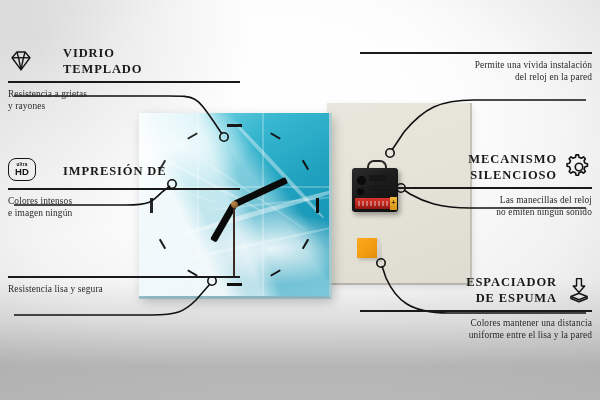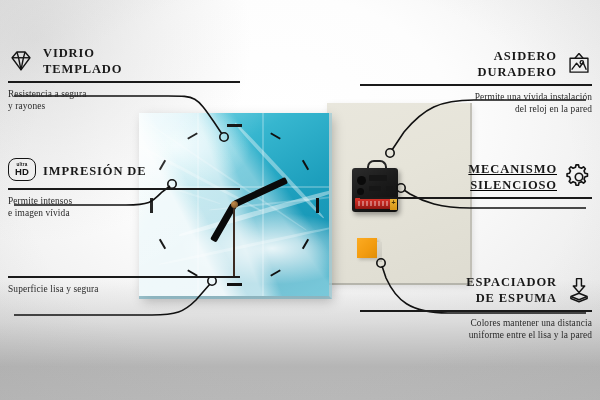--- a/index.html
+++ b/index.html
@@ -142,21 +142,21 @@
 
   
   .feature{position:absolute;width:232px;}
   .feature.left{left:8px;text-align:left;}
   .feature.right{right:8px;text-align:right;}
   .feat-head{display:flex;align-items:center;gap:9px;}
   .feature.right .feat-head{flex-direction:row-reverse;}
   .feat-title{
     font-family:"Liberation Serif",serif;
     font-weight:700;font-size:12.5px;letter-spacing:.9px;
-    color:#191919;line-height:1.28;text-transform:uppercase;
+    color:#191919;line-height:1.28;text-transform:uppercase;margin-left:20px;
   }
   .feat-rule{
     height:1.6px;background:#1a1a1a;margin:4px 0 5px 0;width:100%;
   }
   .feat-desc{
     font-family:"Liberation Serif",serif;
     font-size:9.4px;color:#2a2a2a;line-height:1.34;letter-spacing:.12px;
   }
   .ficon{width:26px;height:26px;flex:0 0 26px;position:relative;}
   .ficon svg{display:block;width:26px;height:26px;}
@@ -262,87 +262,77 @@
             <path d="M21 5 L19 12 L16 27"></path>
         </svg>
       </span>
       <span class="feat-title">
         <span>VIDRIO</span><br>
         <span>TEMPLADO</span>
       </span>
     </div>
     <div class="feat-rule"></div>
     <div class="feat-desc">
-      <span>Resistencia a segura</span><br>
+      <span>Resistencia a grietas</span><br>
       <span>y rayones</span>
     </div>
   </div>
 
   <div class="feature left" style="top:158px;">
     <div class="feat-head">
       <span class="ficon">
         <span class="hd-badge">
           <span class="u">ultra</span>
           <span class="h">HD</span>
         </span>
       </span>
       <span class="feat-title">
         <span>IMPRESIÓN DE</span><br>
       </span>
     </div>
     <div class="feat-rule"></div>
     <div class="feat-desc">
-      <span>Permite intensos</span><br>
-      <span>e imagen vívida</span>
+      <span>Colores intensos</span><br>
+      <span>e imagen ningún</span>
     </div>
   </div>
 
   <div class="feature left" style="top:272px;">
     <div class="feat-rule"></div>
     <div class="feat-desc">
-      <span>Superficie lisa y segura</span>
+      <span>Resistencia lisa y segura</span>
     </div>
   </div>
 
   <div class="feature right" style="top:48px;">
-    <div class="feat-head">
-      <span class="ficon">
-        <svg viewBox="0 0 32 32" fill="none" stroke="#141414" stroke-width="1.7" stroke-linejoin="round">
-          <path d="M16 3 L11 9 M16 3 L21 9"></path>
-          <rect x="5" y="9" width="22" height="17"></rect>
-          <path d="M7 23 L13 15 L17 20 L21 14 L25 23"></path>
-          <circle cx="19.5" cy="14" r="2.1"></circle>
-        </svg>
-      </span>
-      <span class="feat-title">
-        <span>ASIDERO</span><br>
-        <span>DURADERO</span>
-      </span>
-    </div>
     <div class="feat-rule"></div>
     <div class="feat-desc">
       <span>Permite una vívida instalación</span><br>
       <span>del reloj en la pared</span>
     </div>
   </div>
 
-  <div class="feature right" style="top:161px;text-decoration:underline;">
+  <div class="feature right" style="top:151px;">
     <div class="feat-head">
       <span class="ficon">
         <svg viewBox="0 0 32 32" fill="none" stroke="#141414" stroke-width="2" stroke-linejoin="round">
           <path d="M16 4 l3 1.2 2.6-1.6 2.2 2.2-1.6 2.6 1.2 3 3 .6v3.1l-3 .6-1.2 3 1.6 2.6-2.2 2.2-2.6-1.6-3 1.2-.6 3h-3.1l-.6-3-3-1.2-2.6 1.6-2.2-2.2 1.6-2.6-1.2-3-3-.6v-3.1l3-.6 1.2-3-1.6-2.6 2.2-2.2 2.6 1.6 3-1.2.6-3h3.1z"></path>
           <circle cx="16" cy="16" r="4.6"></circle>
         </svg>
       </span>
       <span class="feat-title">
         <span>MECANISMO</span><br>
         <span>SILENCIOSO</span>
       </span>
     </div>
     <div class="feat-rule"></div>
+    <div class="feat-desc">
+      <span>Las manecillas del reloj</span><br>
+      <span>no emiten ningún sonido</span>
+    </div>
   </div>
 
   <div class="feature right" style="top:274px;">
     <div class="feat-head">
       <span class="ficon">
         <svg viewBox="0 0 32 32" fill="none" stroke="#141414" stroke-width="1.8" stroke-linejoin="round">
           <path d="M13 2 h6 v9 h4 l-7 8 -7 -8 h4 z"></path>
           <path d="M16 20 l10 4 -10 4 -10 -4 z"></path>
           <path d="M6 24.5 v2 l10 4 10 -4 v-2"></path>
         </svg>

